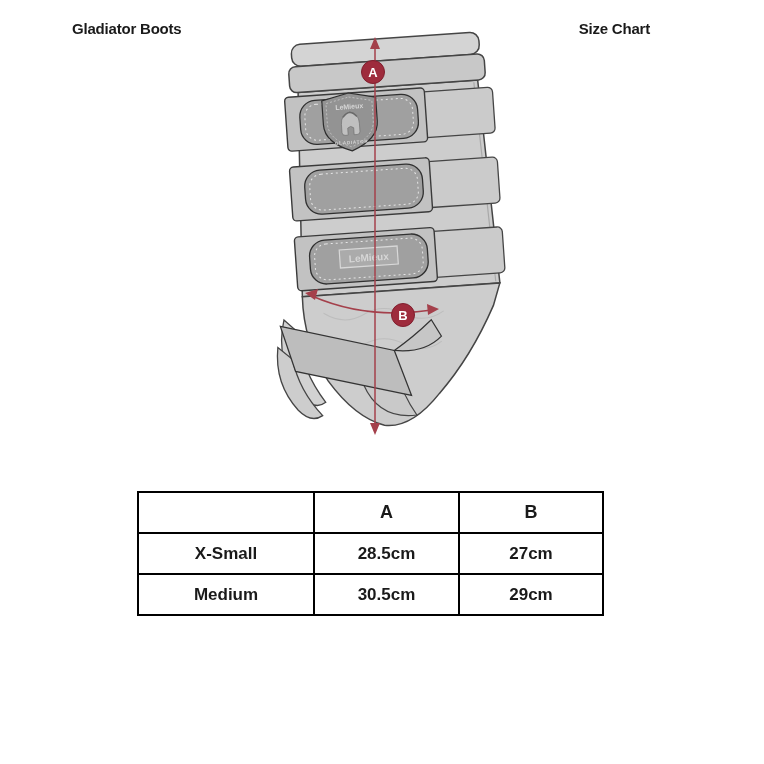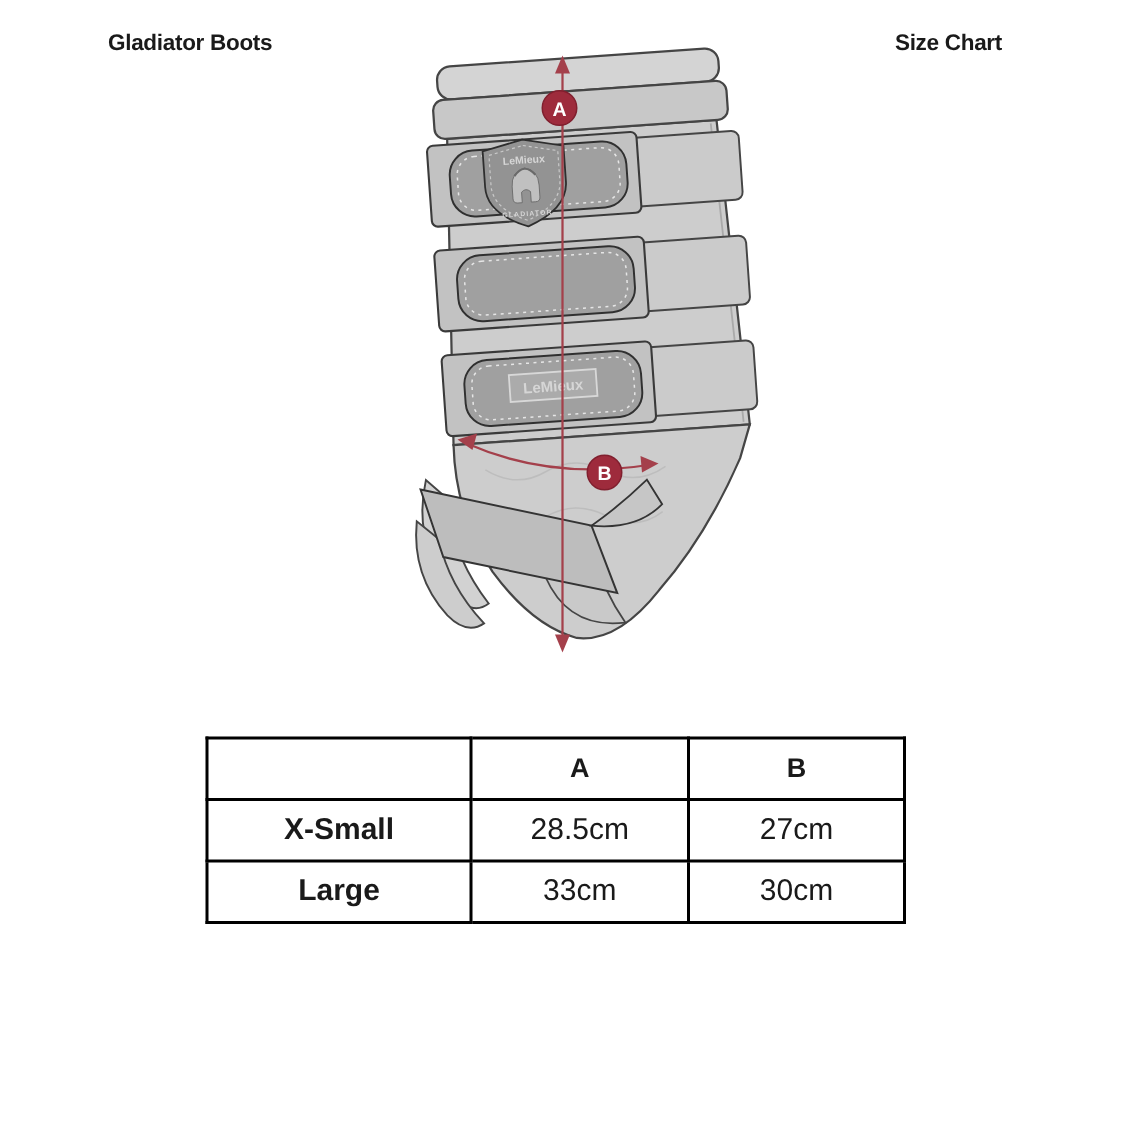--- a/index.html
+++ b/index.html
@@ -5,33 +5,33 @@
   html,body{margin:0;padding:0;}
   body{
     width:764px;height:764px;background:#ffffff;position:relative;
     font-family:"Liberation Sans", sans-serif;color:#1a1a1a;overflow:hidden;
   }
   .title{
     position:absolute;top:20px;font-size:15px;font-weight:700;
     letter-spacing:-0.2px;color:#1a1a1a;white-space:nowrap;
   }
   .title-left{left:72px;}
-  .title-right{right:96px;}
+  .title-right{right:114px;}
   .diagram-wrap{position:absolute;left:255px;top:28px;width:280px;height:412px;}
   table.size-chart{
     position:absolute;left:137px;top:491px;border-collapse:collapse;
     table-layout:fixed;width:465px;
   }
   table.size-chart th, table.size-chart td{
     border:2px solid #000000;height:39px;text-align:center;vertical-align:middle;
-    font-size:20px;padding:0;background:#ffffff;
+    font-size:17px;padding:0;background:#ffffff;
   }
   table.size-chart thead th{font-weight:700;font-size:18px;}
   table.size-chart td.size-name{font-weight:700;}
-  table.size-chart td.value{font-weight:400;}
+  table.size-chart td.value{font-weight:700;}
 </style>
 </head>
 <body>
 
 <div class="title title-left">Gladiator Boots</div>
 <div class="title title-right">Size Chart</div>
 
 <div class="diagram-wrap">
   <svg width="280" height="412" viewBox="0 0 280 412" xmlns="http://www.w3.org/2000/svg">
 
@@ -120,18 +120,18 @@
       <th>B</th>
     </tr>
   </thead>
   <tbody>
     <tr>
       <td class="size-name">X-Small</td>
       <td class="value">28.5cm</td>
       <td class="value">27cm</td>
     </tr>
     <tr>
-      <td class="size-name">Large</td>
-      <td class="value">33cm</td>
-      <td class="value">30cm</td>
+      <td class="size-name">Medium</td>
+      <td class="value">30.5cm</td>
+      <td class="value">29cm</td>
     </tr>
   </tbody>
 </table>
 
 </body></html>

